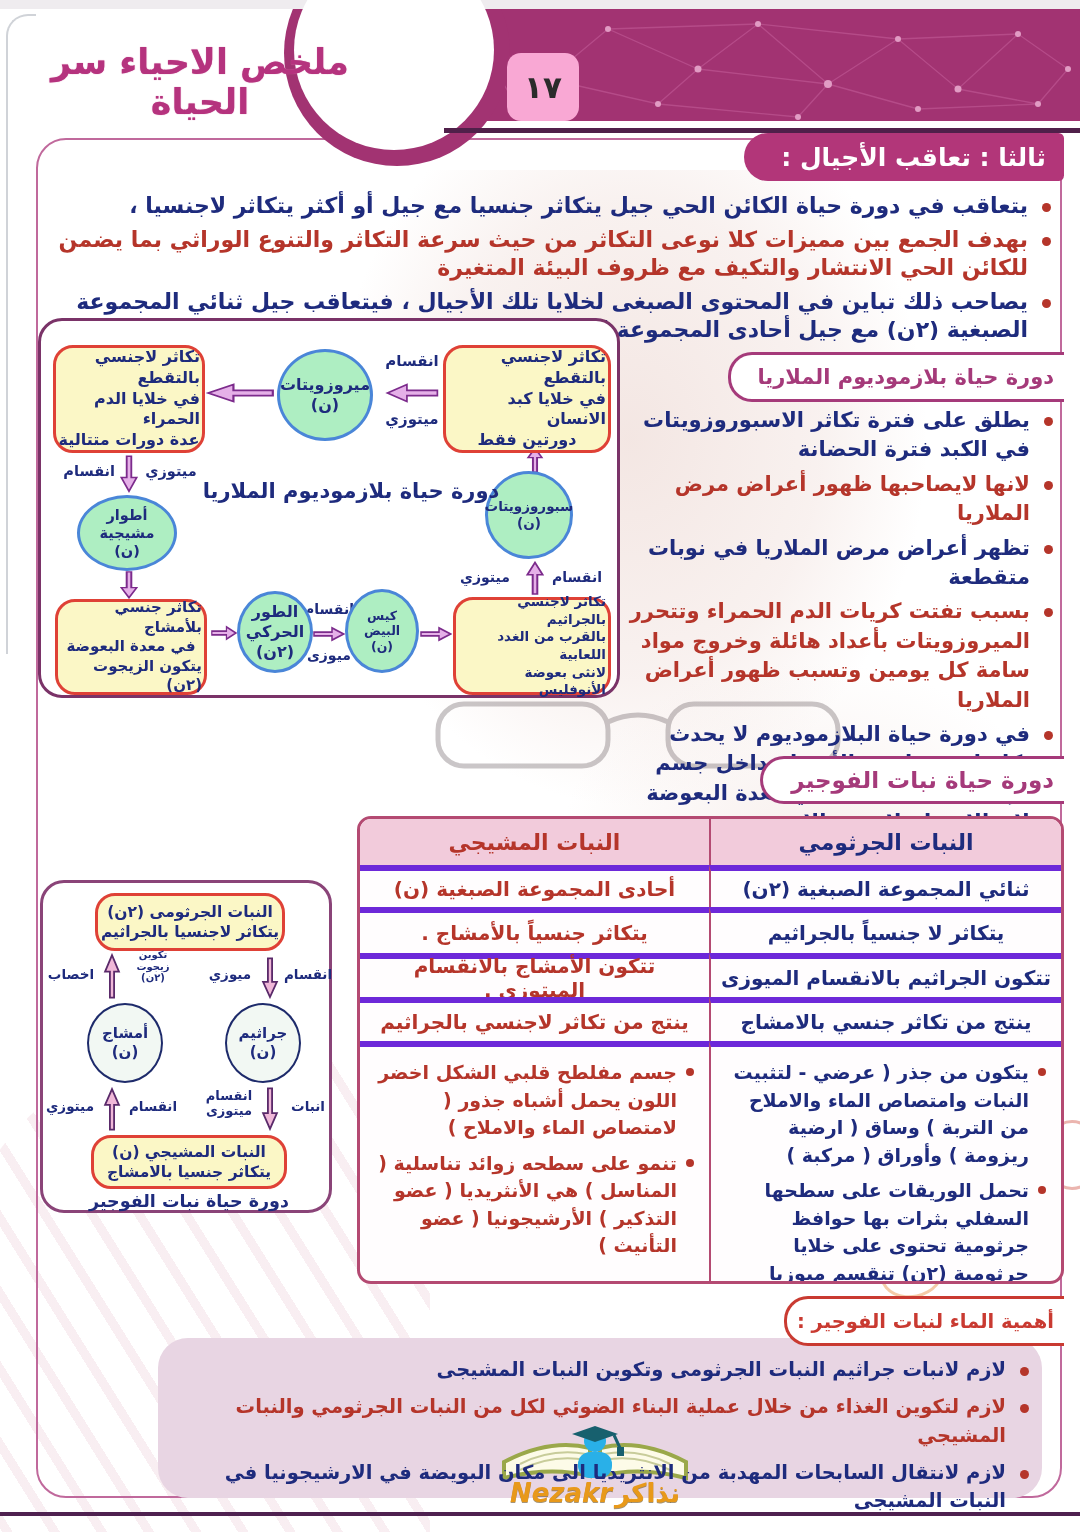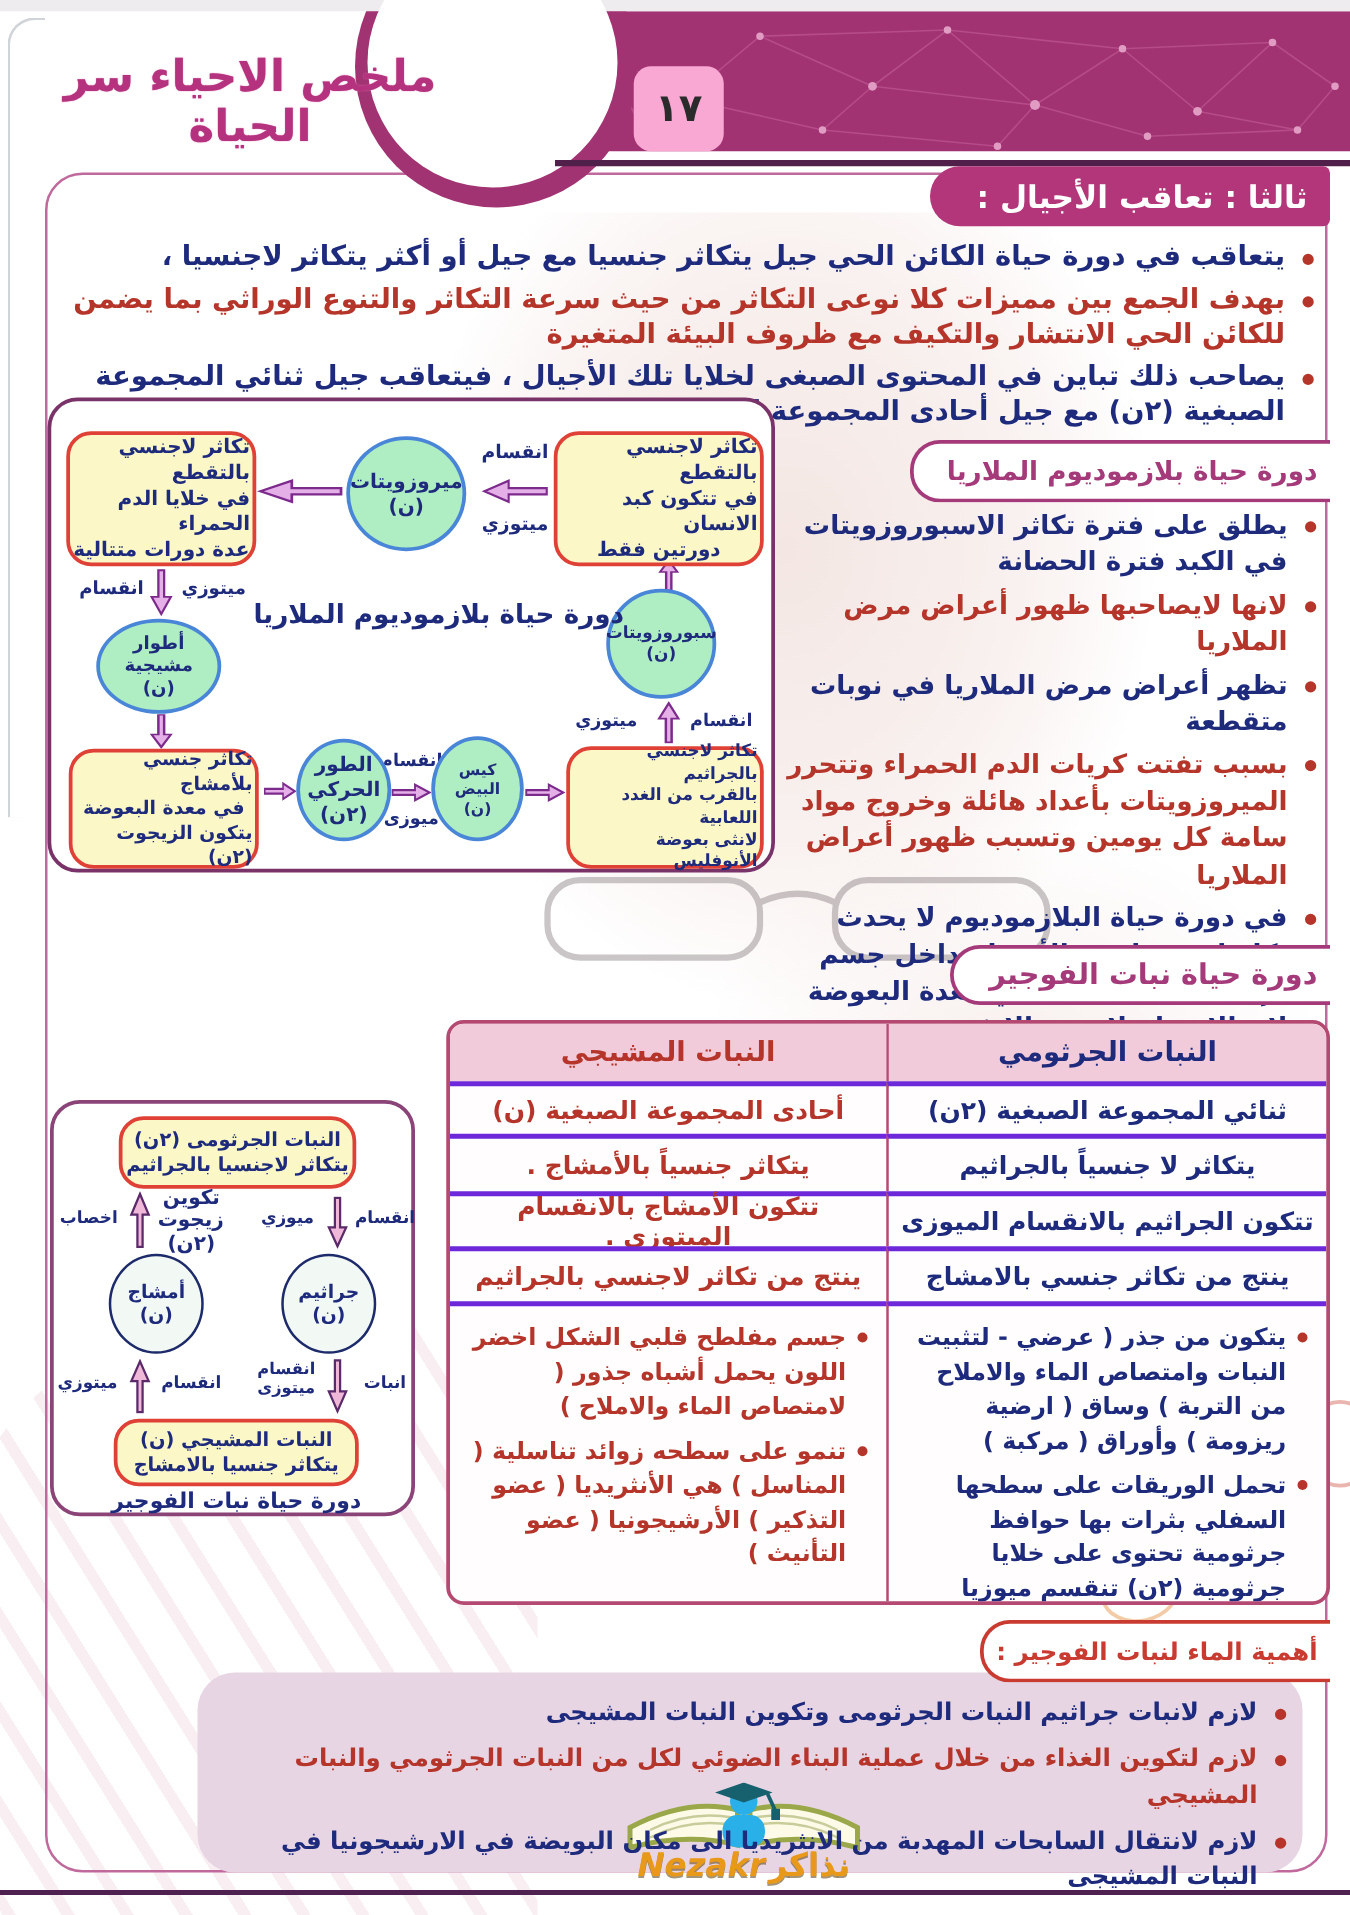--- a/index.html
+++ b/index.html
@@ -64,21 +64,21 @@
   .dlbl{position:absolute;color:#1e2b7d;direction:rtl;text-align:center;line-height:1.15;}
   .dcap{position:absolute;color:#1e2b7d;direction:rtl;text-align:center;}
   .arrow{position:absolute;display:flex;align-items:center;justify-content:center;overflow:visible;}
   .arrow svg{flex:none;}
   .rotl{transform:scaleX(-1);} .rotd{transform:rotate(90deg);} .rotu{transform:rotate(-90deg);}
 
   
   .ftable{left:357px;top:816px;width:707px;height:468px;direction:rtl;display:grid;z-index:5;
     grid-template-columns:352px 1fr;grid-template-rows:46px 42px 46px 44px 44px 1fr;
     border:3px solid #b44a72;border-radius:14px;overflow:hidden;background:#fffdfe;}
-  .cell{display:flex;align-items:center;justify-content:center;border-top:4px solid #6d28d9;
+  .cell{display:flex;align-items:center;justify-content:center;border-top:6px solid #6d28d9;
     font-size:20px;text-align:center;padding:2px 8px;}
   .cell.first{border-top:none;}
   .cell.s-col{border-left:2.5px solid #b44a72;}
   .hcell{background:#f2cbdb;font-size:22px;}
   .detail{flex-direction:column;align-items:stretch;justify-content:flex-start;padding:12px 12px;
     font-size:19px;line-height:1.45;text-align:right;}
   .detail .blt{margin-bottom:8px;padding-right:20px;}
   .detail .blt .dot{top:9px;width:8px;height:8px;}
 
   
@@ -210,21 +210,21 @@
       <span>تكاثر لاجنسي بالتقطع</span>
       <span>في خلايا الدم الحمراء</span>
       <span>عدة دورات متتالية</span>
     </div>
     <div class="gcirc" style="left:236px;top:28px;width:96px;height:92px;font-size:16px;">
       <span>ميروزويتات</span>
       <span>(ن)</span>
     </div>
     <div class="ybox" style="left:402px;top:24px;width:168px;height:108px;font-size:16px;">
       <span>تكاثر لاجنسي بالتقطع</span>
-      <span>في تتكون كبد الانسان</span>
+      <span>في خلايا كبد الانسان</span>
       <span>دورتين فقط</span>
     </div>
     <div class="gcirc" style="left:36px;top:174px;width:100px;height:76px;font-size:14.5px;">
       <span>أطوار مشيجية</span>
       <span>(ن)</span>
     </div>
     <div class="ybox" style="left:14px;top:278px;width:152px;height:96px;font-size:15px;">
       <span>تكاثر جنسي بلأمشاج</span>
       <span>في معدة البعوضة</span>
       <span>يتكون الزيجوت (٢ن)</span>
@@ -295,21 +295,21 @@
         </svg>
       </div>
     <div class="dlbl" style="left:240px;top:84px;width:50px;font-size:13.5px;">انقسام</div>
     <div class="dlbl" style="left:162px;top:84px;width:50px;font-size:13.5px;">ميوزي</div>
 
     <div class="arrow" style="left:58px;top:70px;width:22px;height:46px;">
         <svg width="46" height="18" viewBox="0 0 64 26" class="rotu" preserveAspectRatio="none">
           <path d="M2 10 L38 10 L38 3 L61 13 L38 23 L38 16 L2 16 Z" fill="#f0b8d8" stroke="#5a2a6a" stroke-width="2.6"></path>
         </svg>
       </div>
-    <div class="dlbl" style="left:84px;top:66px;width:52px;font-size:16px;">
+    <div class="dlbl" style="left:84px;top:66px;width:52px;font-size:10px;">
       <div>تكوين</div>
       <div>زيجوت</div>
       <div>(٢ن)</div>
     </div>
     <div class="dlbl" style="left:2px;top:84px;width:52px;font-size:13.5px;">اخصاب</div>
 
     <div class="gcirc wcirc" style="left:182px;top:120px;width:76px;height:80px;font-size:15px;">
       <span>جراثيم</span>
       <span>(ن)</span>
     </div>

